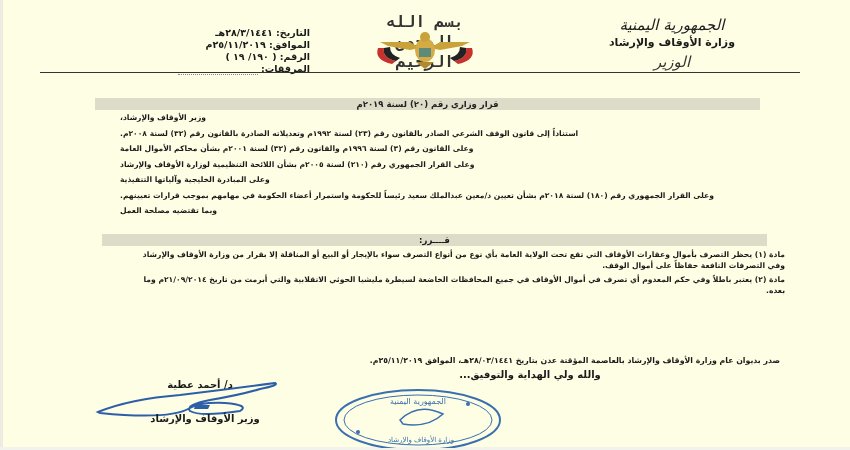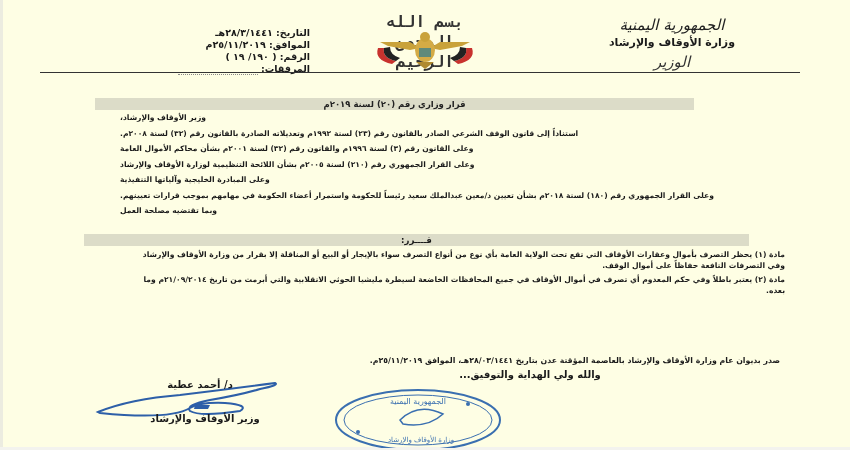--- a/index.html
+++ b/index.html
@@ -34,33 +34,33 @@
       font-family:Liberation Mono, monospace; font-size:16px; font-weight:bold; color:#333; direction:rtl;
     }
     .emblem { position:absolute; left:370px; top:28px; width:110px; height:42px; }
 
     .rule-top-left { position:absolute; left:40px; top:72px; width:262px; height:1px; background:#333; }
     .rule-top-mid { position:absolute; left:300px; top:72px; width:250px; height:1px; background:#333; }
     .rule-top-right { position:absolute; left:548px; top:72px; width:252px; height:1px; background:#333; }
 
     
     .title-band {
-      position:absolute; left:95px; top:98px; width:599px; height:12px;
+      position:absolute; left:95px; top:98px; width:665px; height:12px;
       background:#dcdcc8; direction:rtl; text-align:center;
       font-size:8.5px; font-weight:bold; line-height:12px; color:#222;
     }
 
     .body-block {
       position:absolute; left:120px; top:113px; width:665px; direction:rtl; text-align:left;
       font-size:7.6px; font-weight:bold; line-height:10.5px; color:#1a1a1a;
     }
     .body-block p { margin:0 0 5px 0; }
 
     .decides-band {
-      position:absolute; left:84px; top:234px; width:665px; height:12px;
+      position:absolute; left:102px; top:234px; width:665px; height:12px;
       background:#dcdcc8; direction:rtl; text-align:center;
       font-size:8.5px; font-weight:bold; line-height:12px;
     }
     .articles {
       position:absolute; left:120px; top:250px; width:665px; direction:rtl; text-align:right;
       font-size:7.6px; font-weight:bold; line-height:10.5px;
     }
     .articles p { margin:0 0 4px 9px; }
 
     .issued {

